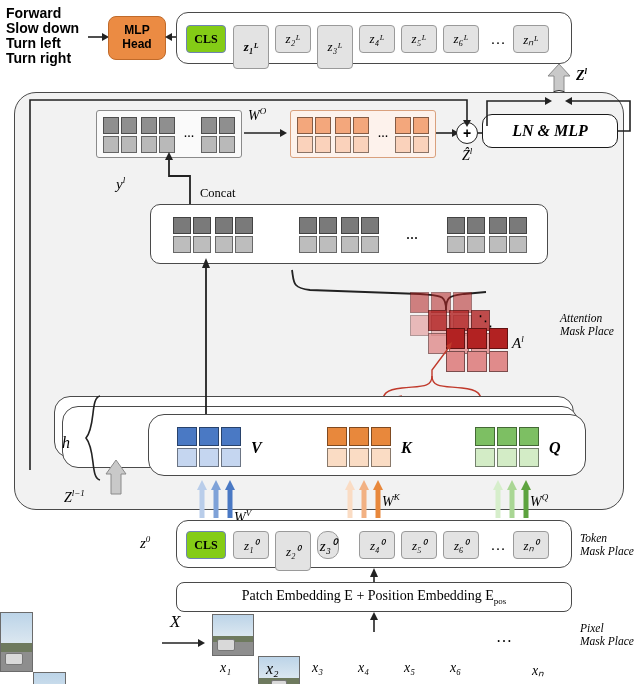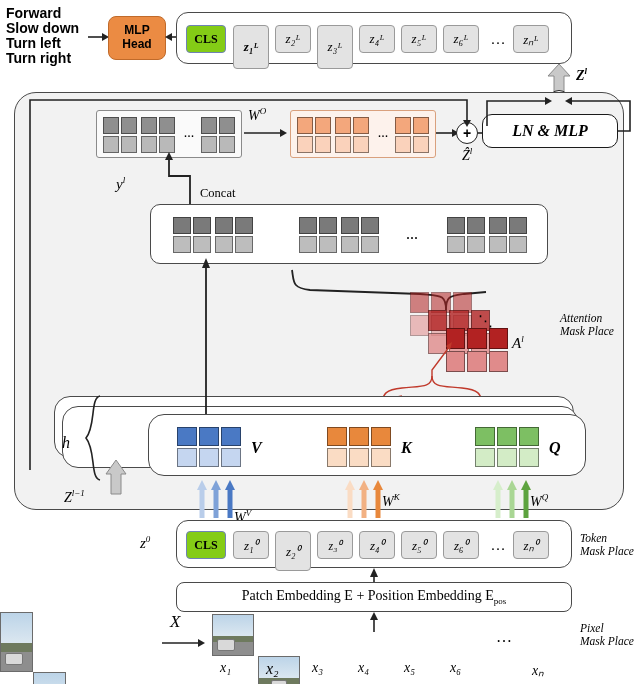--- a/index.html
+++ b/index.html
@@ -358,21 +358,21 @@
   </g>
 </svg>
 <div class="abs arrowlbl" style="left:530px;top:492px;">W<sup style="font-size:9px;">Q</sup></div>
 
 <div class="abs lbl" style="left:140px;top:534px;font-size:15px;">z<sup style="font-size:9px;">0</sup></div>
 
 <div class="abs seqbox" style="left:176px;top:520px;width:396px;height:48px;">
   <div class="abs cls" style="left:9px;top:10px;width:40px;height:28px;">CLS</div>
   <div class="abs tok" style="left:56px;top:10px;width:36px;height:28px;font-size:13px;">z₁⁰</div>
   <div class="abs tok" style="left:98px;top:10px;width:36px;height:40px;font-size:13px;">z₂⁰</div>
-  <div class="abs tok" style="left:140px;top:10px;width:36px;height:28px;font-size:12px;">z₃⁰</div>
+  <div class="abs tok" style="left:140px;top:10px;width:22px;height:28px;font-size:15px;border-radius:10px;">z₃⁰</div>
   <div class="abs tok" style="left:182px;top:10px;width:36px;height:28px;font-size:13px;">z₄⁰</div>
   <div class="abs tok" style="left:224px;top:10px;width:36px;height:28px;font-size:13px;">z₅⁰</div>
   <div class="abs tok" style="left:266px;top:10px;width:36px;height:28px;font-size:13px;">z₆⁰</div>
   <div class="abs" style="left:310px;top:16px;width:22px;text-align:center;font-size:15px;">…</div>
   <div class="abs tok" style="left:336px;top:10px;width:36px;height:28px;font-size:13px;">zₙ⁰</div>
 </div>
 
 <div class="abs" style="left:580px;top:532px;width:60px;font-style:italic;font-size:11.5px;line-height:13px;">
   <div>Token</div>
   <div>Mask Place</div>

